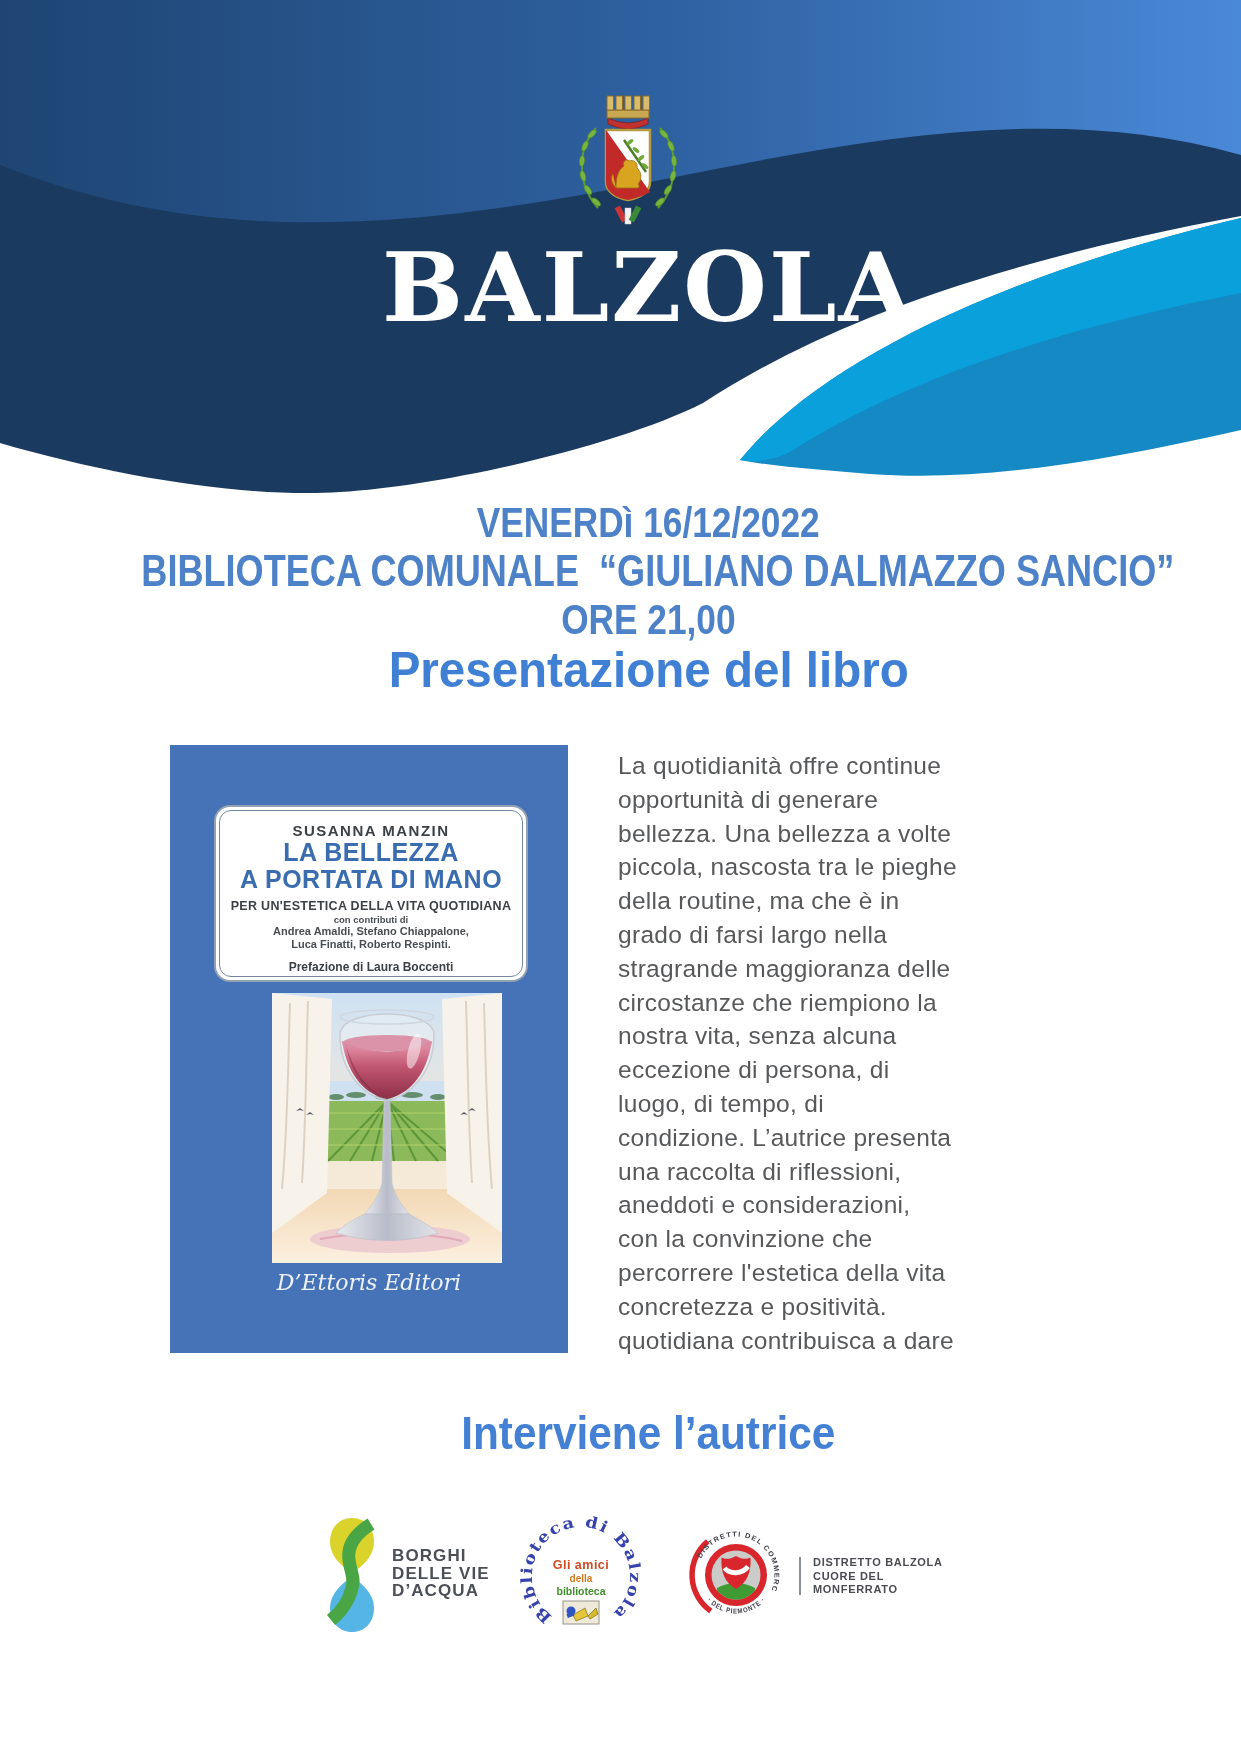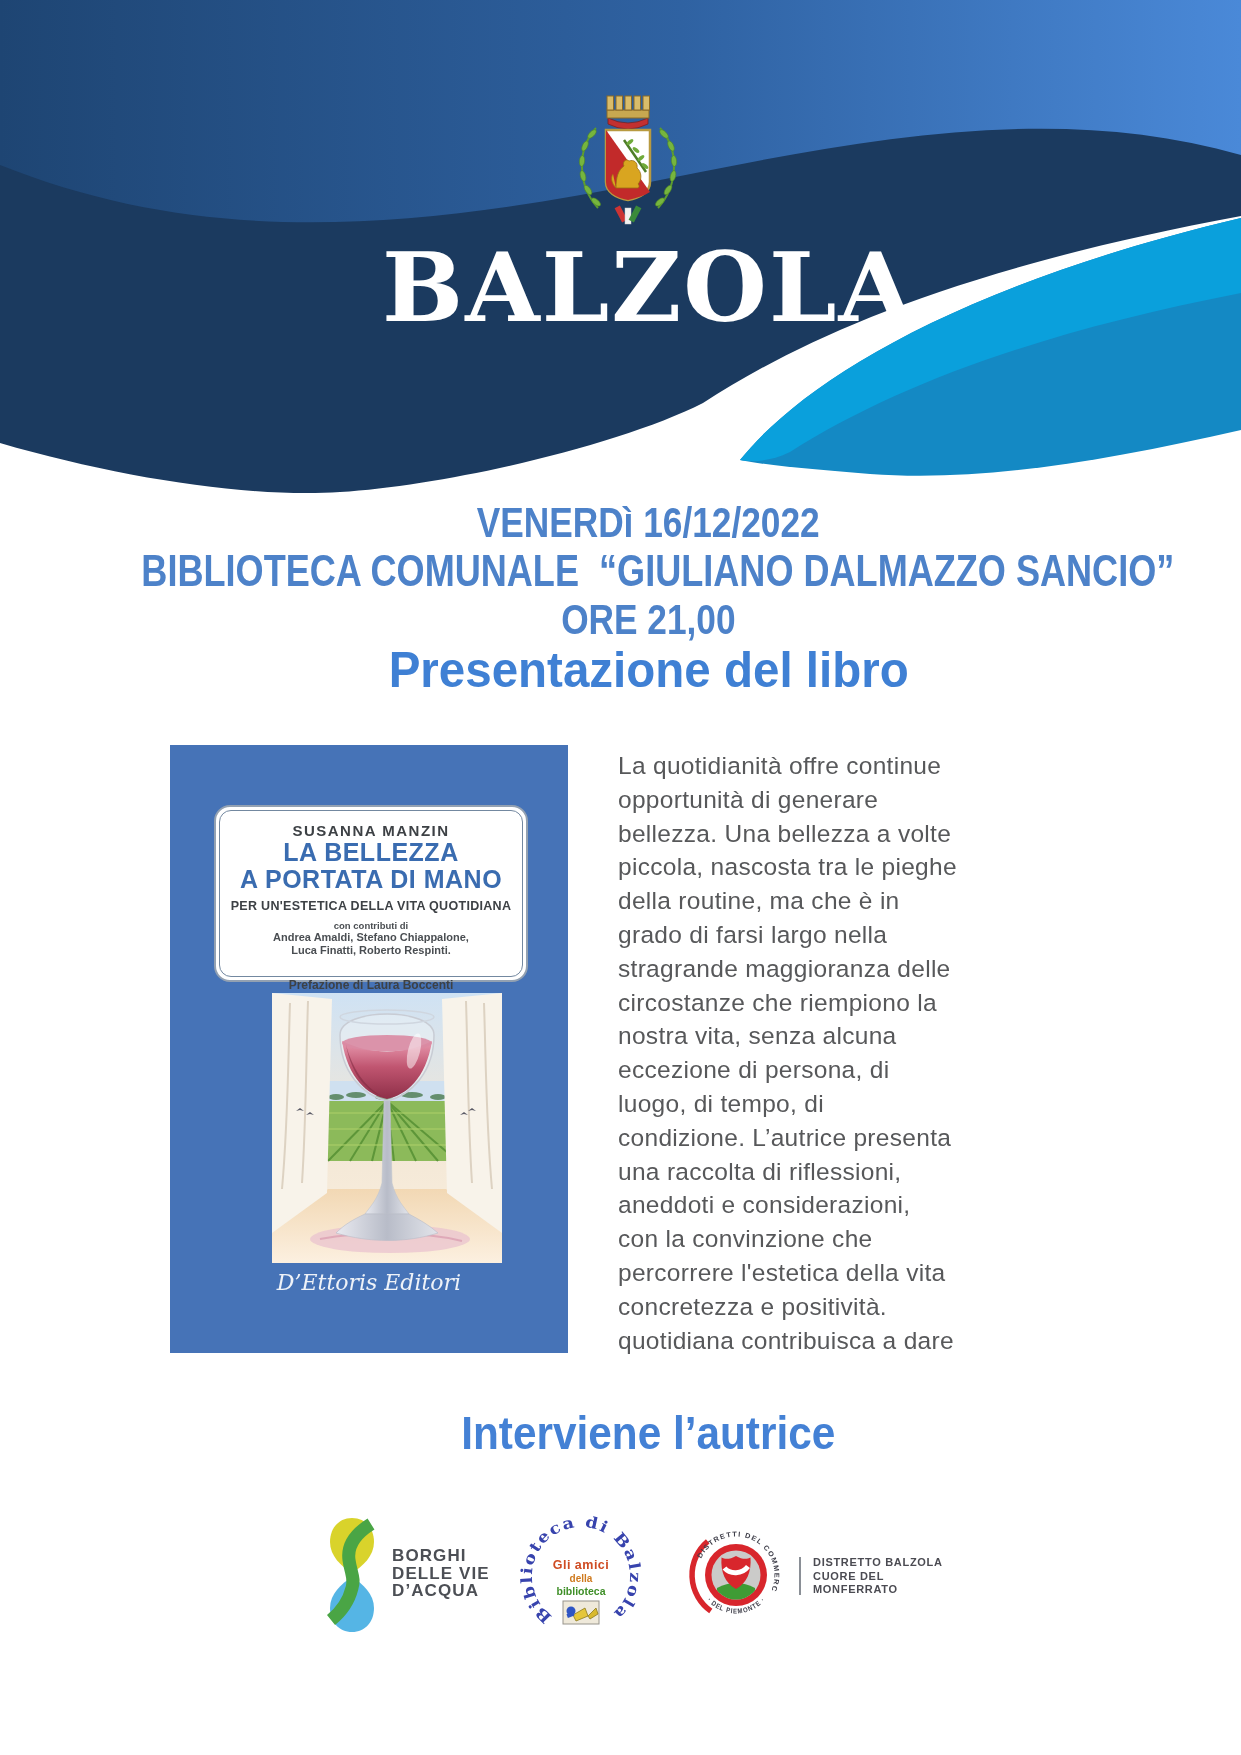--- a/index.html
+++ b/index.html
@@ -24,23 +24,23 @@
   .cover{left:170px;top:745px;width:398px;height:608px;background:#4673b7;}
   .cover-box{position:absolute;left:44px;top:60px;width:310px;height:173px;background:#ffffff;
              border:2px solid #93a1b2;border-radius:16px;}
   .cover-box-inner{position:absolute;left:3px;top:3px;right:3px;bottom:3px;
              border:1.5px solid #7388a0;border-radius:12px;text-align:center;
              padding-top:11px;box-sizing:border-box;}
   .bc-author{font-size:15px;font-weight:bold;color:#3d4145;letter-spacing:1.5px;}
   .bc-title{font-size:25px;font-weight:bold;color:#3a6cb0;line-height:27px;letter-spacing:0.5px;}
   .bc-title.first{}
   .bc-subtitle{margin-top:6px;font-size:12.5px;font-weight:bold;color:#3d4145;letter-spacing:0.3px;}
-  .bc-intro{margin-top:7px;font-size:9.5px;font-weight:bold;color:#4a4e52;}
+  .bc-intro{margin-top:1px;font-size:9.5px;font-weight:bold;color:#4a4e52;}
   .bc-contrib{font-size:11px;font-weight:bold;color:#4a4e52;line-height:12.5px;}
-  .bc-preface{margin-top:22px;font-size:12px;font-weight:bold;color:#3d4145;}
+  .bc-preface{margin-top:10px;font-size:12px;font-weight:bold;color:#3d4145;}
   .bc-art{position:absolute;left:102px;top:248px;width:230px;height:270px;}
   .bc-publisher{position:absolute;left:0;top:525px;width:100%;text-align:center;
                 font-family:"DejaVu Serif", serif;font-style:italic;font-size:22px;color:#eef2f8;}
 
   
   .desc{left:618px;top:749px;width:566px;text-align:left;color:#57585a;
         font-size:24.5px;line-height:33.8px;letter-spacing:0.3px;}
 
   .l-speaker{top:1406px;font-size:46px;font-weight:bold;color:#4481d5;}
 

